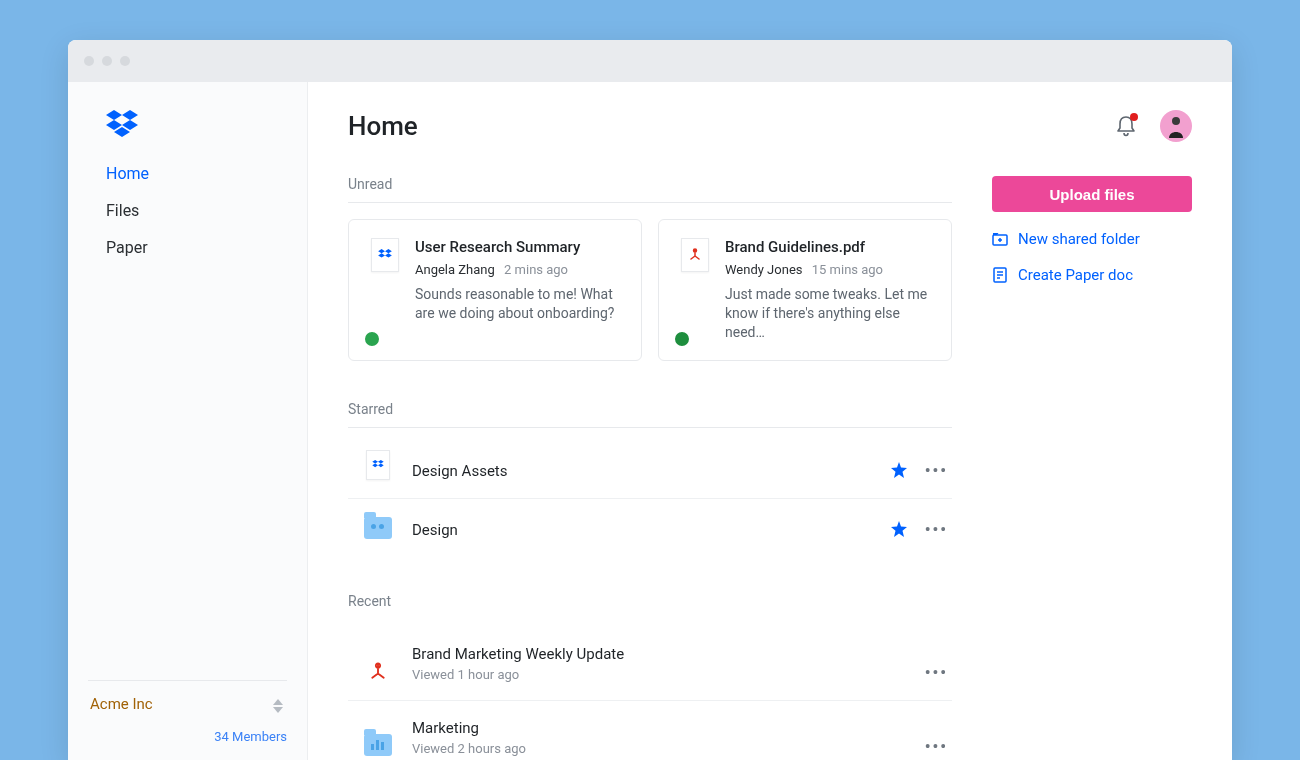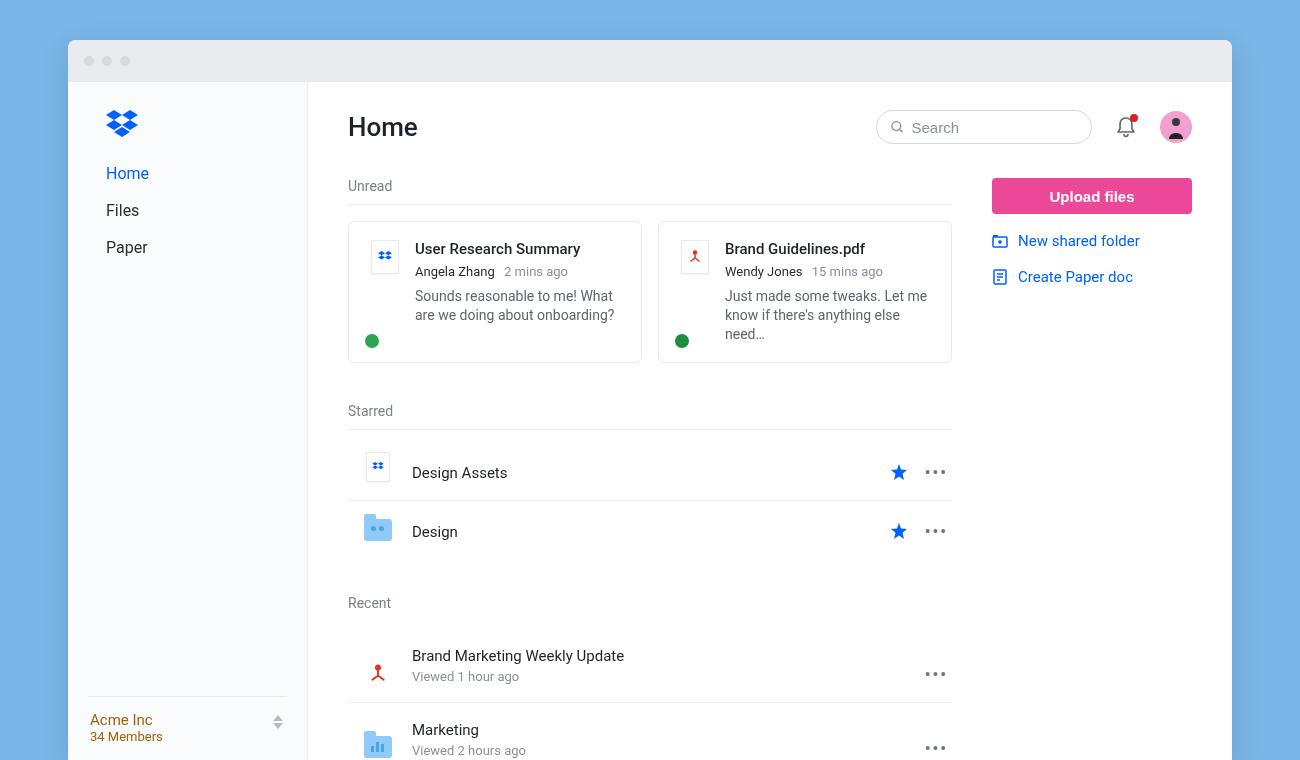--- a/index.html
+++ b/index.html
@@ -51,21 +51,21 @@
   }
   .nav a.active { color: #0061fe; }
   .sidebar-spacer { flex: 1; }
   .account-area {
     border-top: 1px solid #e7e9ec;
     margin: 0 20px;
     padding: 14px 0 16px 2px;
     position: relative;
   }
   .account-name { font-size: 15px; color: #a16207; }
-  .account-meta { font-size: 13px; color: #a16207; margin-top: 0; }
+  .account-meta { font-size: 13px; color: #3b82f6; margin-top: 16px; text-align: right; }
   .account-chevron {
     position: absolute; right: 4px; top: 18px;
     display: flex; flex-direction: column; gap: 2px; color: #9aa1a9;
   }
   .main {
     flex: 1;
     padding: 28px 40px 0 40px;
     overflow: hidden;
   }
   .topbar {
@@ -205,27 +205,20 @@
               <path d="M0 0 L5 6 L10 0" fill="#b5bbc2"></path>
             </svg>
         </div>
       </div>
     </aside>
 
     <main class="main">
       <div class="topbar">
         <h1 class="page-title">Home</h1>
         <div class="top-spacer"></div>
-        <div class="search">
-          <svg width="14" height="14" viewBox="0 0 14 14">
-            <circle cx="6" cy="6" r="5" stroke="#8a9099" stroke-width="1.5" fill="none"></circle>
-            <line x1="10" y1="10" x2="13" y2="13" stroke="#8a9099" stroke-width="1.5"></line>
-          </svg>
-          <input type="text" placeholder="Search" style="">
-        </div>
         <div class="bell-wrap">
           <svg width="20" height="22" viewBox="0 0 20 22">
             <path d="M10 2 C6 2 4 5 4 9 L4 13 L2 16 L18 16 L16 13 L16 9 C16 5 14 2 10 2 Z M8 18 C8 19.5 9 20.5 10 20.5 C11 20.5 12 19.5 12 18" stroke="#5e666f" stroke-width="1.6" fill="none" stroke-linejoin="round"></path>
           </svg>
           <span class="bell-badge"></span>
         </div>
         <div class="avatar">
           <svg width="20" height="24" viewBox="0 0 20 24">
             <circle cx="10" cy="7" r="4" fill="#3a3a3a"></circle>
             <path d="M3 24 C3 16 17 16 17 24 Z" fill="#222"></path>

